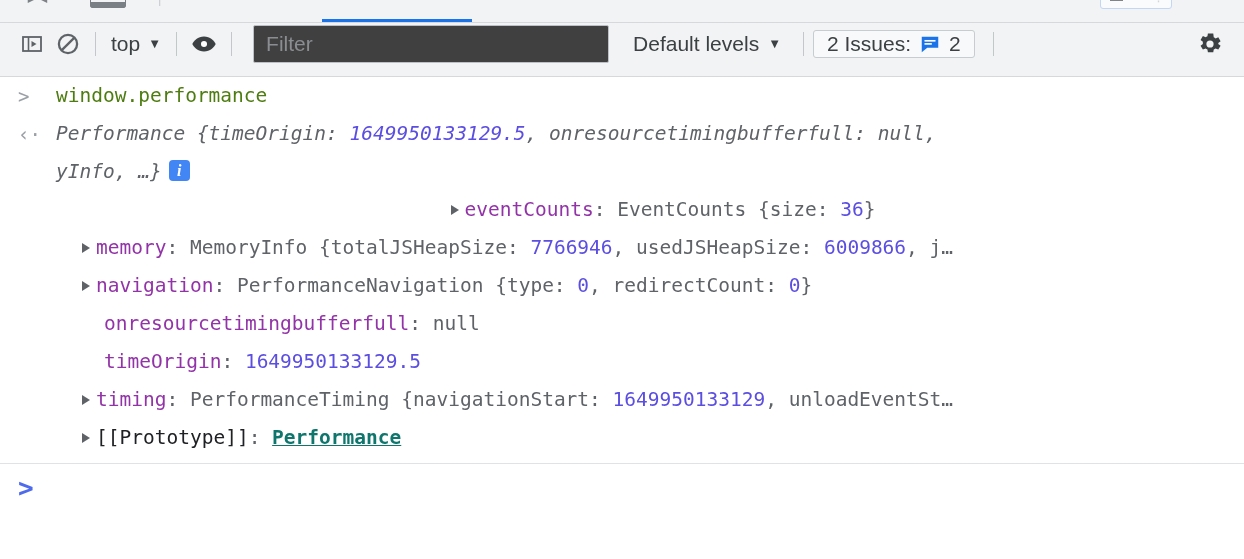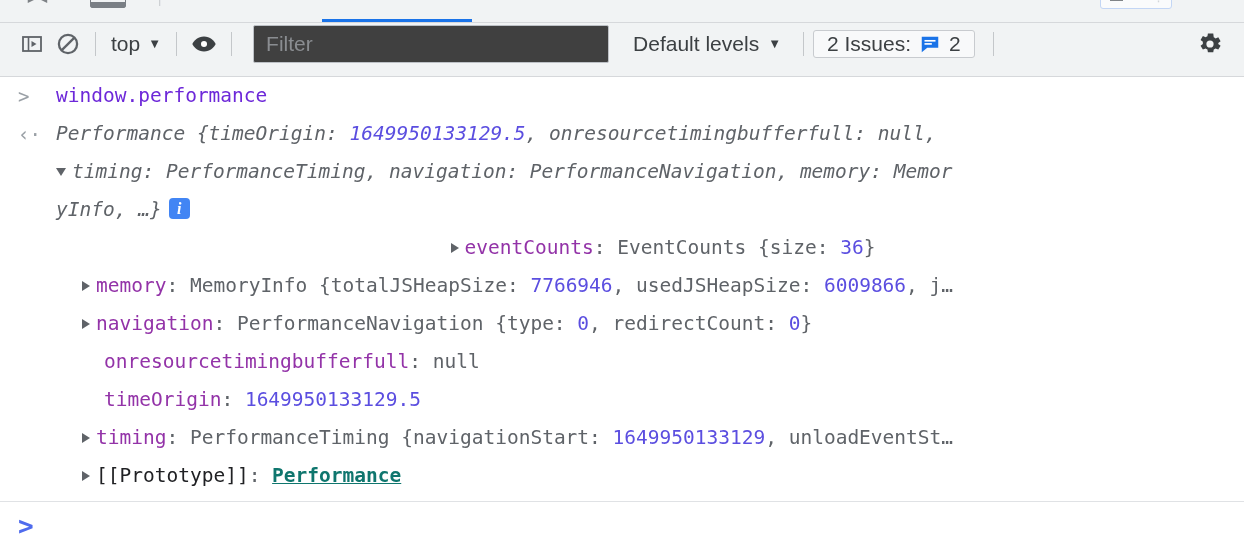--- a/index.html
+++ b/index.html
@@ -182,21 +182,21 @@
   .gutter {
     width: 38px;
     flex: 0 0 38px;
     color: #9aa0a6;
     font-size: 19px;
     text-align: left;
     user-select: none;
   }
   .content { flex: 1 1 auto; min-width: 0; }
 
-  .cmd { color: #6d28d9; }
+  .cmd { color: #4d7c0f; }
 
   .result {
     font-style: italic;
     color: #5f6368;
   }
   .result .num { color: #5b4ee0; font-style: italic; }
 
   .disclosure {
     display: inline-block;
     width: 0;
@@ -360,23 +360,20 @@
   </div>
 
   <div class="row">
     <div class="gutter">‹·</div>
     <div class="content">
 
       <div class="result wrapline first">
         <span>Performance {timeOrigin: </span><span class="num">1649950133129.5</span><span>, onresourcetimingbufferfull: null,</span>
       </div>
 
-      <div class="result">
-        <span class="disclosure tri-down"></span><span>timing: PerformanceTiming, navigation: PerformanceNavigation, memory: Memor</span>
-      </div>
 
       <div class="result wrapline" style="padding-left:0;">
         <span>yInfo, …}</span><span class="info-badge">i</span>
       </div>
 
       <div class="prop-row" style="padding-left:26px;text-align:center;">
         <span class="disclosure tri-right"></span><span class="pname">eventCounts</span><span class="ptype">: </span><span class="ptype">EventCounts {size: </span><span class="pnum">36</span><span class="ptype">}</span>
       </div>
 
       <div class="prop-row" style="padding-left:26px;">

